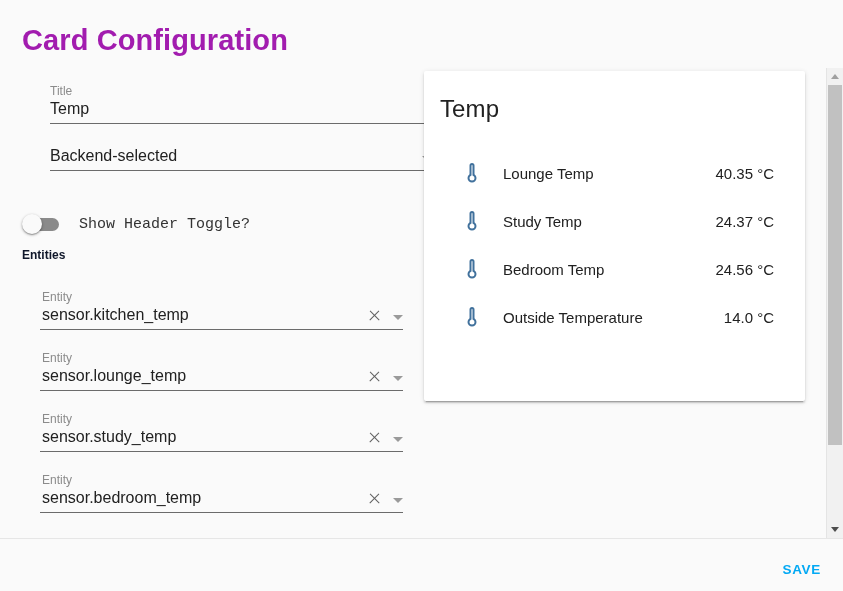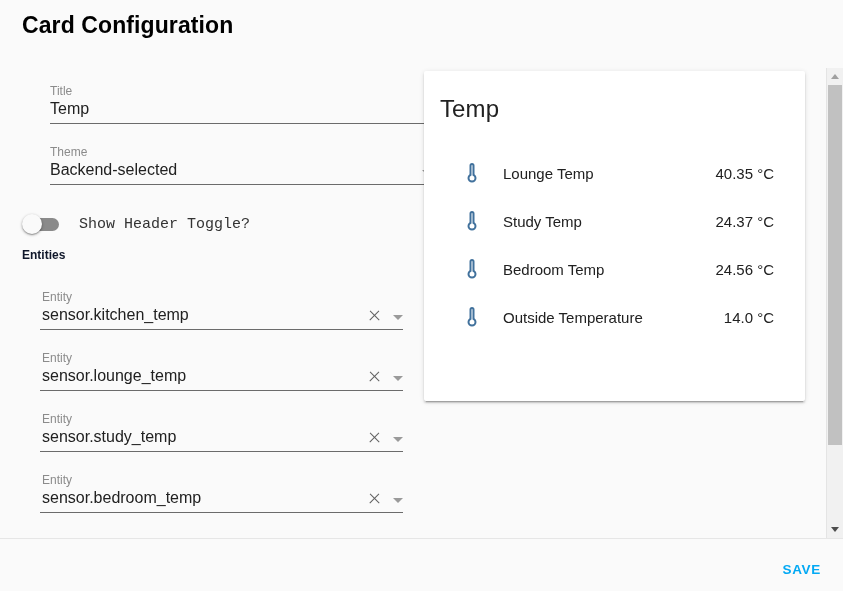--- a/index.html
+++ b/index.html
@@ -13,24 +13,24 @@
   }
   #root {
     position: relative;
     width: 843px; height: 591px;
     background: #fafafa;
   }
 
   
   .dialog-title {
     position: absolute;
-    left: 22px; top: 12px;
-    font-size: 23px;
+    left: 22px; top: 24px;
+    font-size: 29px;
     font-weight: bold;
-    color: #000000;
+    color: #a21caf;
     letter-spacing: 0.1px;
   }
 
   
   .content {
     position: absolute;
     left: 0; top: 62px;
     width: 843px; height: 476px;
     overflow: hidden;
   }
@@ -290,21 +290,20 @@
 
       <div class="field field-title">
         <div class="field-label">Title</div>
         <div class="field-value-row">
           <div class="field-value">Temp</div>
         </div>
         <div class="field-underline"></div>
       </div>
 
       <div class="field field-theme">
-        <div class="field-label">Theme</div>
         <div class="field-value-row">
           <div class="field-value">Backend-selected</div>
           <div class="caret"></div>
         </div>
         <div class="field-underline"></div>
       </div>
 
       <div class="toggle-row">
         <div class="switch">
           <div class="switch-track"></div>

